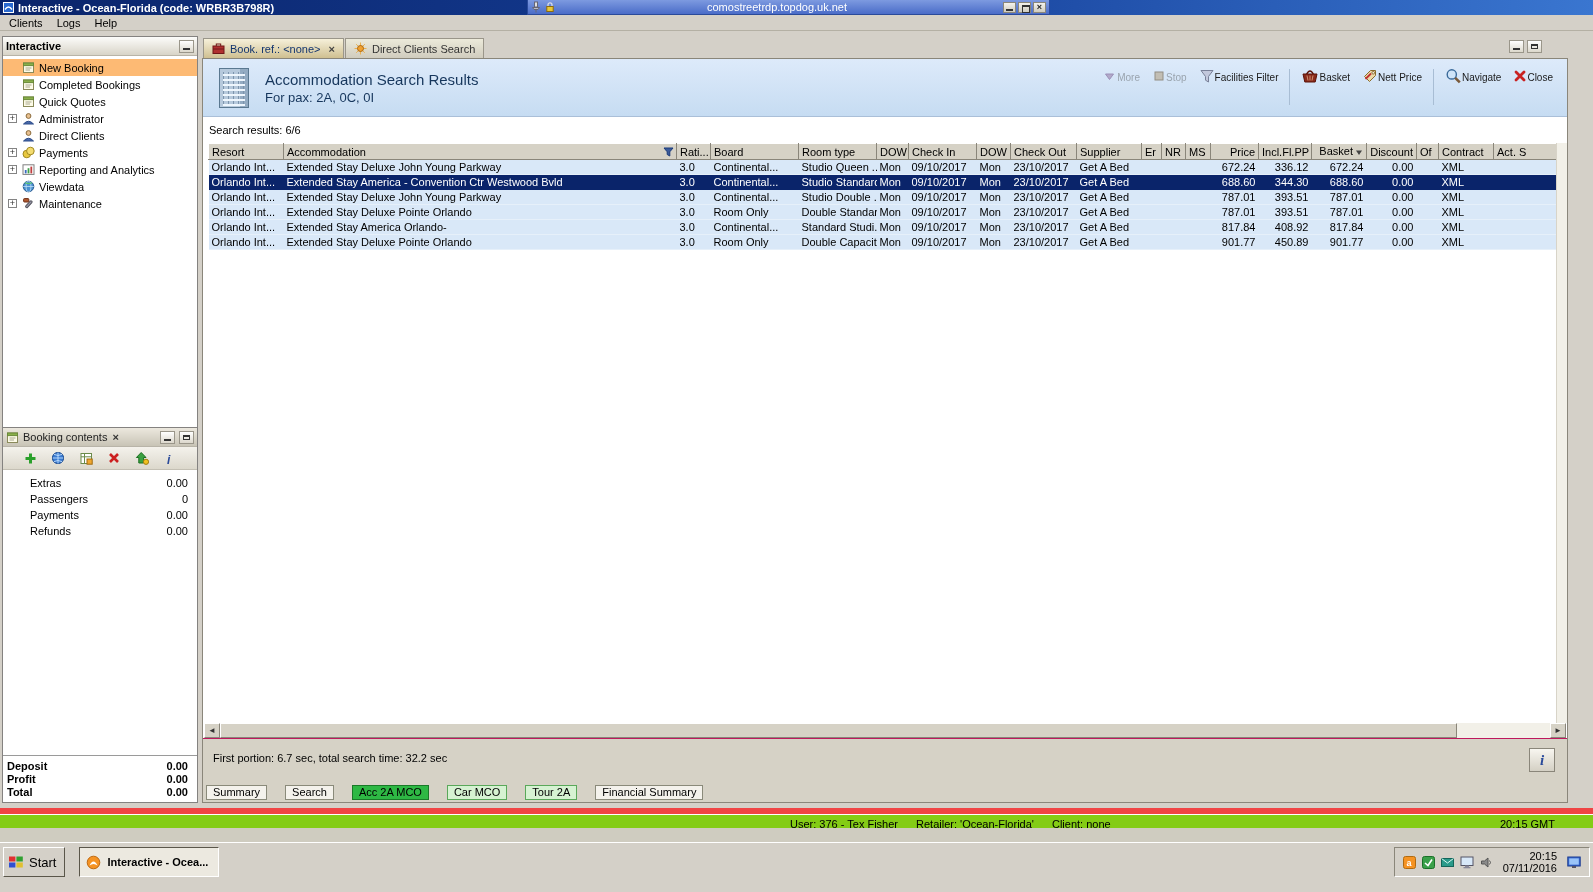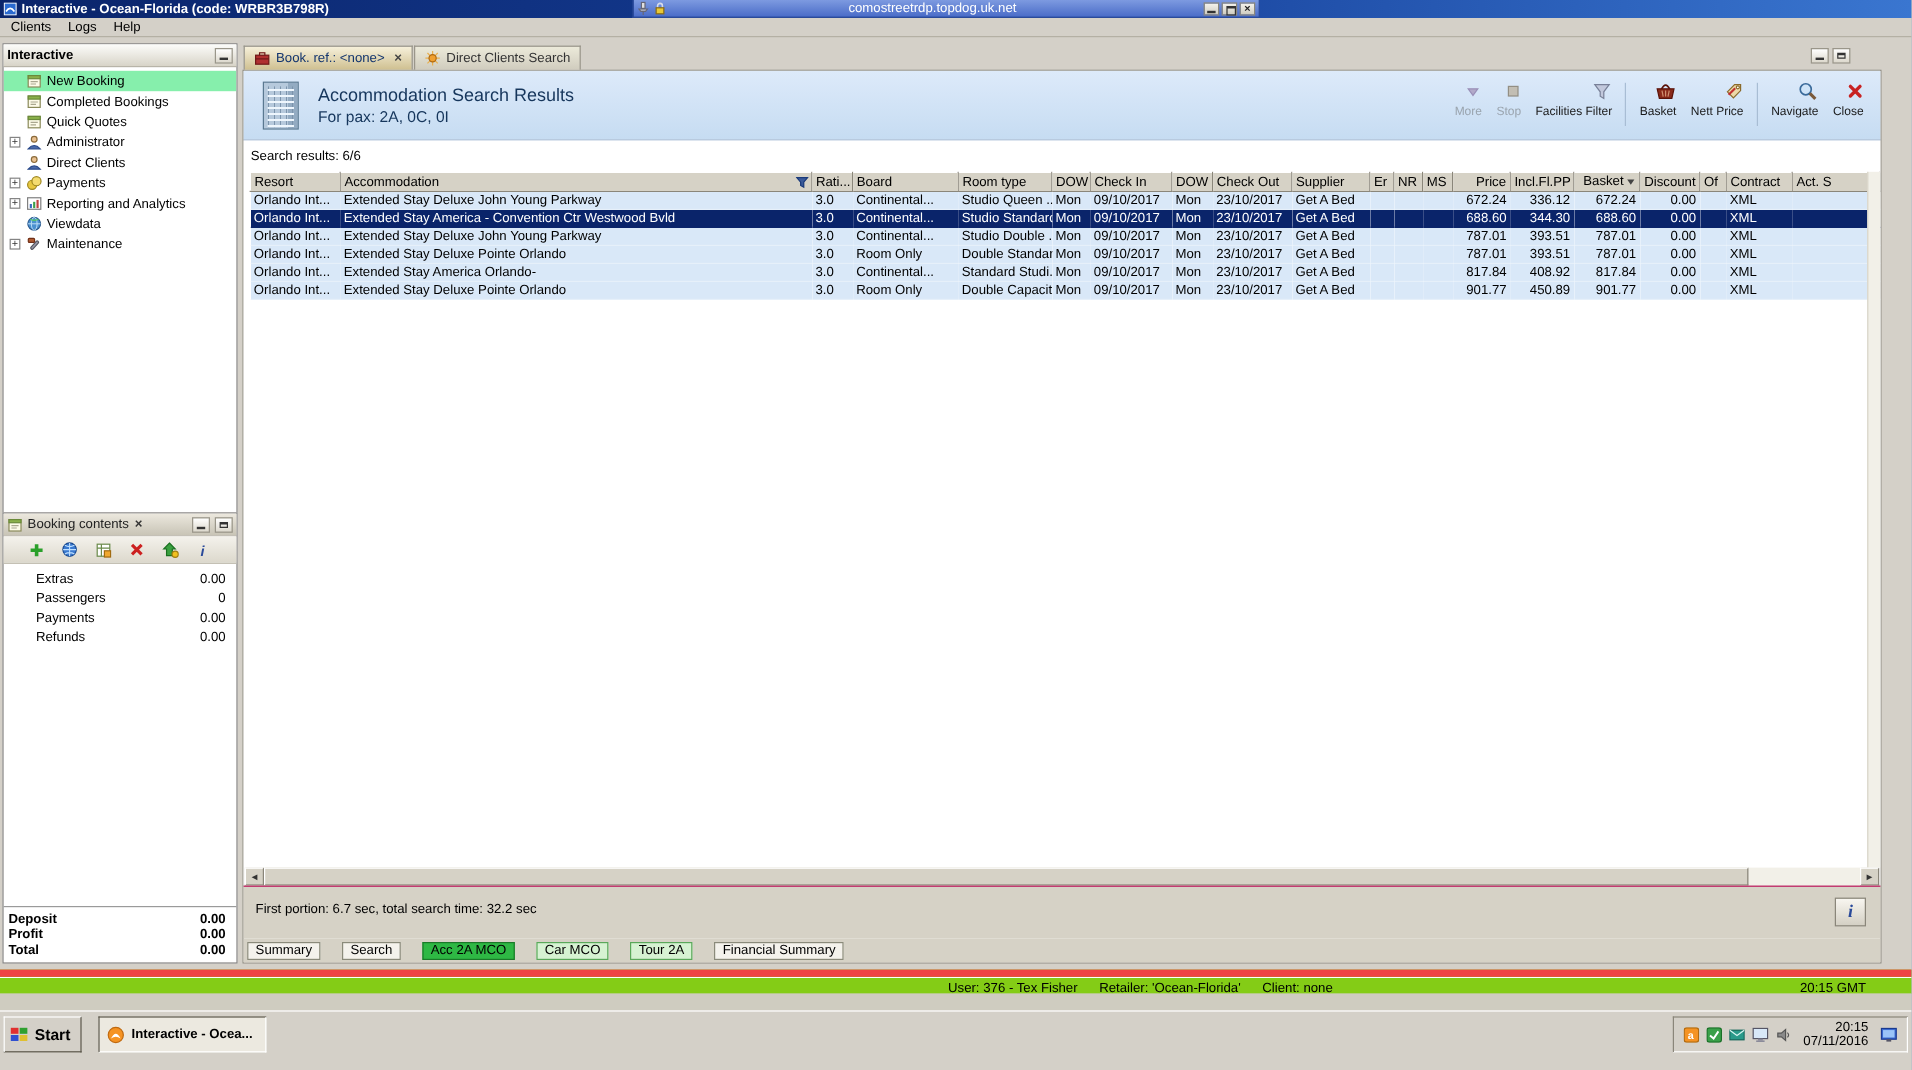--- a/index.html
+++ b/index.html
@@ -26,21 +26,21 @@
 
 
 .sidebar-panel{position:absolute;left:2px;top:5px;width:196px;height:392px;border:1px solid #848280;background:#fff;display:flex;flex-direction:column}
 .panel-header{height:19px;background:linear-gradient(#fcfcfa,#d8d4c8);border-bottom:1px solid #b8b4a8;display:flex;align-items:center;padding:0 3px;gap:4px;flex:0 0 19px}
 .panel-title{flex:1;font-weight:bold}
 .win-btn{width:15px;height:13px;border:1px solid #9a968a;background:linear-gradient(#ffffff,#dcd8cc);position:relative;flex:0 0 15px}
 .win-btn.min::after{content:"";position:absolute;left:3px;right:3px;bottom:2px;height:2px;background:#333}
 .win-btn.max::after{content:"";position:absolute;left:3px;right:3px;top:3px;bottom:3px;border:1px solid #333;border-top-width:2px}
 .tree{flex:1;padding-top:3px;overflow:hidden}
 .tree-row{height:17px;display:flex;align-items:center;gap:4px;padding-left:5px}
-.tree-row.selected{background:#86efac}
+.tree-row.selected{background:#fdba74}
 .expander{width:9px;height:9px;border:1px solid #848484;background:#fff;font-size:9px;line-height:7px;text-align:center;color:#333;flex:0 0 9px}
 .expander.blank{visibility:hidden}
 .tree-icn{width:14px;height:14px;display:inline-flex;align-items:center;justify-content:center;flex:0 0 14px}
 
 .booking-panel{position:absolute;left:2px;top:396px;width:196px;height:376px;border:1px solid #848280;background:#fff;display:flex;flex-direction:column}
 .bp-header{background:linear-gradient(#ece8de,#c8c4b6)}
 .bp-tab-label{color:#222}
 .bp-close{color:#333;font-size:11px;font-weight:bold;margin-left:1px}
 .bp-toolbar{height:23px;background:linear-gradient(#f4f2ec,#dcd8cc);border-bottom:1px solid #c4c0b4;display:flex;align-items:center;justify-content:center;gap:10px;flex:0 0 23px}
 .tool-ico{width:18px;height:17px;display:inline-flex;align-items:center;justify-content:center}
@@ -61,21 +61,21 @@
 .strip-btns{position:absolute;right:26px;top:4px;display:flex;gap:3px}
 .editor-body{flex:1;border:1px solid #8a867a;background:#fff;display:flex;flex-direction:column;min-height:0}
 
 .header-band{height:58px;background:linear-gradient(#ddeafa,#c6dcf2);display:flex;align-items:center;padding-left:16px;position:relative;border-bottom:1px solid #aabfd8;flex:0 0 58px}
 .building-icon{width:30px;height:40px;border:1px solid #5a7890;background:linear-gradient(90deg,#b6c9dc 0 70%,#93abc2 70%);position:relative;flex:0 0 30px}
 .building-icon::before{content:"";position:absolute;left:3px;top:3px;right:3px;bottom:1px;background:repeating-linear-gradient(0deg,#eef6fd 0 2px,transparent 2px 5px),repeating-linear-gradient(90deg,#7c94ac 0 1px,transparent 1px 5px)}
 .hb-titles{margin-left:16px}
 .hb-title{font-size:15px;color:#16365c}
 .hb-sub{font-size:13px;color:#16365c;margin-top:2px}
 .hb-tools{position:absolute;right:8px;top:7px;display:flex;align-items:flex-start}
-.hb-tool{display:flex;flex-direction:column;align-items:flex-end;padding:1px 6px;min-width:30px}
+.hb-tool{display:flex;flex-direction:row;align-items:center;padding:1px 6px;min-width:30px}
 .hb-tool .ticon{height:18px;display:flex;align-items:center}
 .hb-tool .tlabel{font-size:10px;margin-top:3px;white-space:nowrap;color:#1a1a1a}
 .hb-tool.disabled .tlabel{color:#9aa4ae}
 .vsep{width:1px;height:36px;background:#a8bdd4;margin:3px 5px 0}
 
 .content-area{flex:1;background:#fff;display:flex;flex-direction:column;min-height:0}
 .results-label{font-weight:normal;padding:7px 0 7px 6px;flex:0 0 auto}
 .table-wrap{flex:1;min-height:0;padding-left:5px;position:relative;overflow:hidden}
 table.results{border-collapse:collapse;table-layout:fixed;width:1358px}
 .results th{background:#d6d2c6;border:1px solid;border-color:#ffffff #8a867a #8a867a #ffffff;font-weight:normal;text-align:left;height:16px;padding:0 3px;white-space:nowrap;overflow:hidden;position:relative;font-size:11px}
@@ -97,21 +97,21 @@
 .btab{height:15px;display:inline-flex;align-items:center;padding:0 6px;border:1px solid #8a8a7a;background:#f4f2ec}
 .btab.green{background:#2eb844;border-color:#1a7a28}
 .btab.lightgreen{background:#d6f2d2;border-color:#5aa85a}
 
 
 .app-statusbar{position:absolute;left:0;top:808px;width:100%;height:20px;background:#84cc16;border-top:6px solid #ef4444;box-shadow:inset 0 1px 0 #ffffff}
 .sb-center{position:absolute;left:790px;top:4px;display:flex;gap:18px}
 .sb-time{position:absolute;right:38px;top:4px}
 .desktop-strip{position:absolute;left:0;top:828px;width:100%;height:14px;background:#cfccc0}
 .taskbar{position:absolute;left:0;top:842px;width:100%;height:50px;background:#d4d0c8;border-top:1px solid #ffffff;display:flex;align-items:flex-start;padding:4px 3px 0;gap:14px}
-.start-btn{height:30px;display:flex;align-items:center;gap:5px;padding:0 8px 0 4px;background:#d4d0c8;border:1px solid;border-color:#ffffff #5a564a #5a564a #ffffff;font-weight:bold;font-size:13px}
+.start-btn{height:30px;display:flex;align-items:center;gap:5px;padding:0 8px 0 4px;background:#d4d0c8;border:1px solid;border-color:#ffffff #5a564a #5a564a #ffffff;font-weight:normal;font-size:13px}
 .task-btn{height:30px;width:140px;display:flex;align-items:center;gap:6px;padding:0 6px;background:#ece9e0;border:1px solid;border-color:#5a564a #ffffff #ffffff #5a564a;font-weight:bold;overflow:hidden;white-space:nowrap}
 .tray{margin-left:auto;height:30px;display:flex;align-items:center;gap:7px;padding:0 8px;border:1px solid;border-color:#8a867a #ffffff #ffffff #8a867a}
 .clock{text-align:right;line-height:12px;padding:0 3px}
 </style>
 </head>
 <body>
 
 <div class="screen">
 
   <div class="titlebar">

